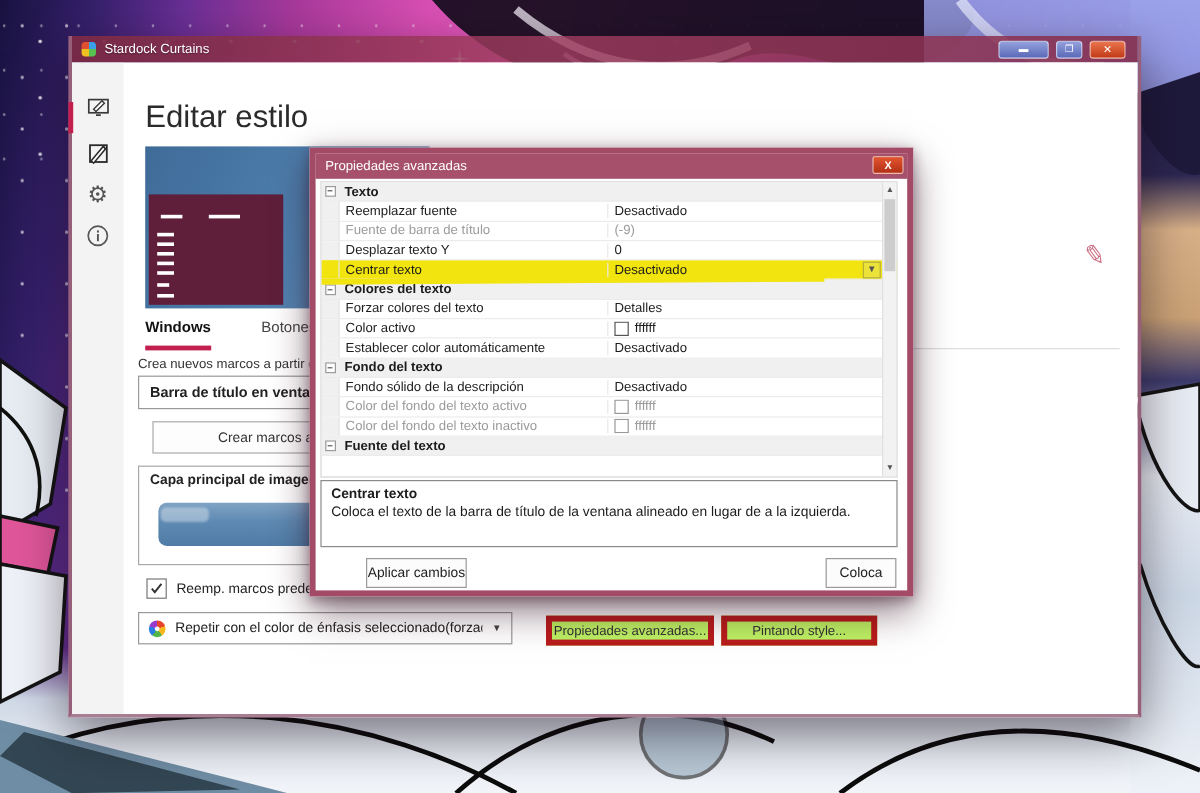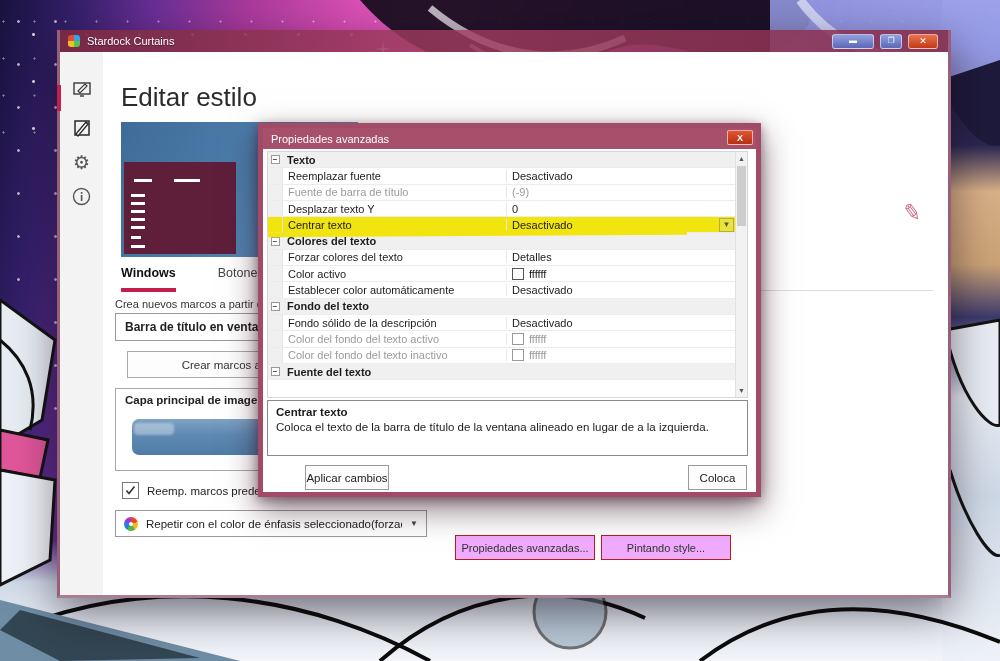--- a/index.html
+++ b/index.html
@@ -96,23 +96,23 @@
   .accent-dd{position:absolute;left:55px;top:458px;width:312px;height:27px;border:1px solid #999;
     background:#fff;display:flex;align-items:center;font-size:11.5px;color:#222;
     padding:0 8px;box-sizing:border-box;gap:8px;}
   .pinwheel{width:14px;height:14px;border-radius:50%;flex:none;
     background:conic-gradient(#e8452c 0 20%,#f5b81e 20% 40%,#52b548 40% 60%,#2a7de1 60% 80%,#9a3bd0 80% 100%);
     position:relative;}
   .pinwheel::after{content:"";position:absolute;left:5px;top:5px;width:4px;height:4px;
     border-radius:50%;background:#fff;}
   .accent-dd .dd-text{flex:1;white-space:nowrap;overflow:hidden;}
   .dd-arrow{font-size:8px;color:#444;}
-  .btn-behind{position:absolute;top:461px;height:25px;border:1px solid #b91c1c;background:#f0abfc;
+  .btn-behind{position:absolute;top:461px;height:25px;border:5px solid #b91c1c;background:#bef264;
     font-size:11px;color:#333;display:flex;align-items:center;justify-content:center;
-    box-sizing:border-box;margin-top:22px;}
+    box-sizing:border-box;}
   .bb-1{left:395px;width:140px;} .bb-2{left:541px;width:130px;}
 
   
   .dialog{position:absolute;left:258px;top:123px;width:503px;height:374px;z-index:50;
     border:5px solid #a34b66;box-sizing:border-box;background:#fff;
     box-shadow:0 12px 30px rgba(45,10,28,.55),0 3px 10px rgba(45,10,28,.4);}
   .dlg-titlebar{position:absolute;left:0;top:0;right:0;height:21px;
     background:rgba(148,42,75,.82);display:flex;align-items:center;color:#fff;font-size:11px;
     padding-left:8px;}
   .dlg-close{position:absolute;right:3px;top:2px;width:26px;height:15px;border-radius:2px;

